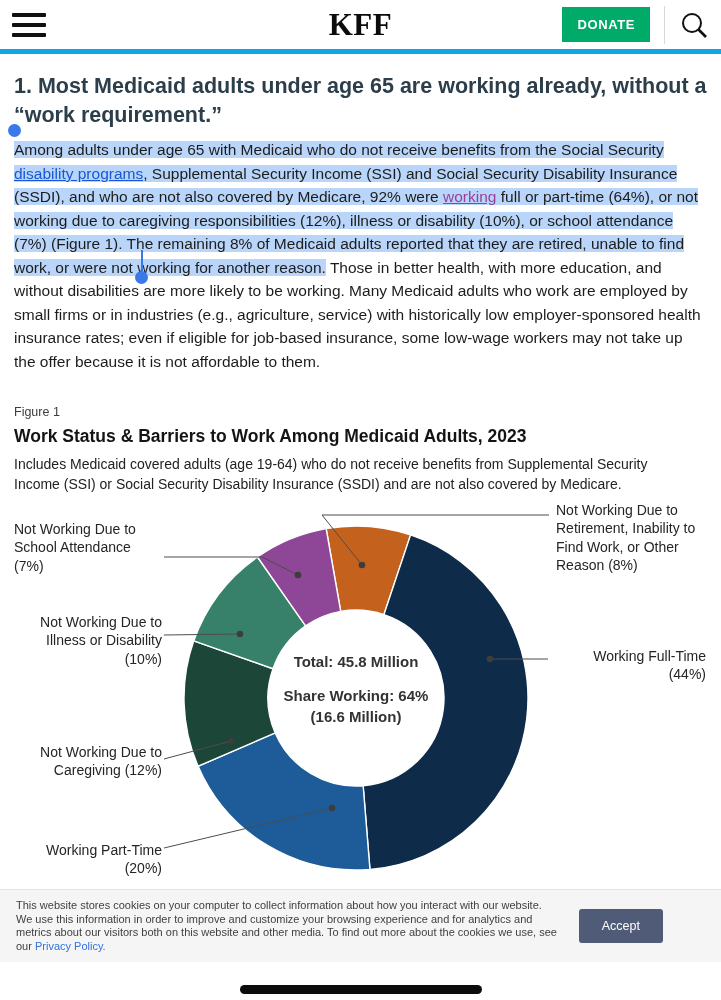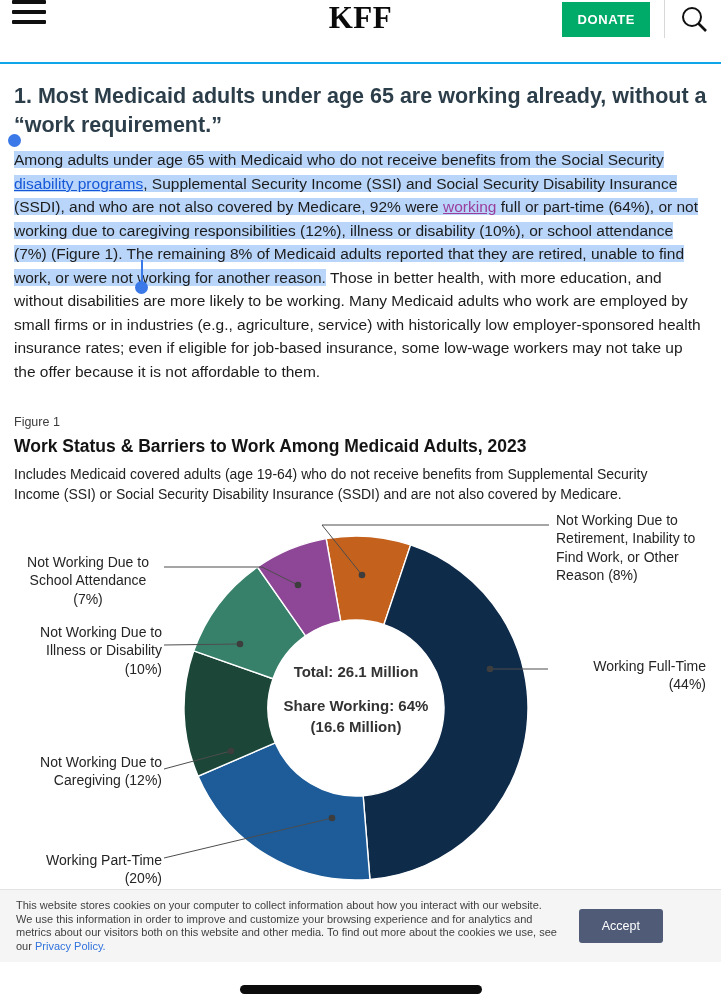--- a/index.html
+++ b/index.html
@@ -1,20 +1,20 @@
 <!DOCTYPE html>
 <html><head>
 <meta charset="utf-8">
 <style>
   *{box-sizing:border-box;margin:0;padding:0}
   html,body{width:721px;height:1000px;overflow:hidden;background:#fff;
     font-family:"Liberation Sans",sans-serif;position:relative;color:#1c1c1c}
 
   
-  .header{height:64px;border-bottom:2px solid #0ea5e9;display:flex;align-items:flex-start;
+  .header{height:54px;border-bottom:5px solid #0ea5e9;display:flex;align-items:center;
     padding:0 12px;position:relative;background:#fff}
   .hamburger{width:34px;display:flex;flex-direction:column;gap:6px;cursor:pointer}
   .hamburger span{display:block;height:4px;background:#101010;border-radius:1px}
   .logo{position:absolute;left:50%;transform:translateX(-50%);
     font-family:"Liberation Serif",serif;font-weight:700;font-size:31px;color:#0b0b0b;letter-spacing:.5px}
   .header-right{margin-left:auto;display:flex;align-items:center}
   .donate-btn{background:#00ab69;color:#fff;font-weight:700;font-size:13px;letter-spacing:.6px;
     border:none;padding:10px 15px;cursor:pointer}
   .search-wrap{margin-left:14px;padding-left:14px;border-left:1px solid #d8d8d8;height:38px;
     display:flex;align-items:center;cursor:pointer}
@@ -39,21 +39,21 @@
 
   
   .chart{position:relative;height:400px;margin-top:6px}
   .chart svg{position:absolute;left:0;top:0}
   .seg-label{position:absolute;font-size:14px;line-height:18.5px;color:#252525}
   .lbl-0{left:556px;top:0;width:158px;text-align:left}
   .lbl-1{left:556px;top:146px;width:150px;text-align:right}
   .lbl-2{left:14px;top:340px;width:148px;text-align:right}
   .lbl-3{left:14px;top:242px;width:148px;text-align:right}
   .lbl-4{left:14px;top:112px;width:148px;text-align:right}
-  .lbl-5{left:14px;top:42px;width:148px;text-align:center}
+  .lbl-5{left:14px;top:19px;width:148px;text-align:left}
   .center-label{position:absolute;left:246px;top:150px;width:220px;text-align:center;
     font-weight:700;font-size:15px;color:#333;line-height:21px}
   .center-label .gap{height:13px}
 
   
   .cookie{position:absolute;left:0;right:0;bottom:38px;background:#f5f5f5;border-top:1px solid #e3e3e3;
     padding:9px 16px;display:flex;align-items:center;z-index:5}
   .cookie-text{font-size:11px;line-height:13.5px;color:#3f3f3f;width:545px}
   .cookie-text a{color:#3173dc;text-decoration:none}
   .accept-btn{margin-left:auto;margin-right:42px;background:#4f5b77;color:#fff;border:none;
@@ -121,21 +121,21 @@
     </svg>
 
   <div class="seg-label lbl-0">Not Working Due to Retirement, Inability to Find Work, or Other Reason (8%)</div>
   <div class="seg-label lbl-1">Working Full-Time (44%)</div>
   <div class="seg-label lbl-2">Working Part-Time (20%)</div>
   <div class="seg-label lbl-3">Not Working Due to Caregiving (12%)</div>
   <div class="seg-label lbl-4">Not Working Due to Illness or Disability (10%)</div>
   <div class="seg-label lbl-5">Not Working Due to School Attendance (7%)</div>
 
   <div class="center-label">
-    <div>Total: 26.1 Million</div>
+    <div>Total: 45.8 Million</div>
     <div class="gap"></div>
     <div>Share Working: 64%</div>
     <div>(16.6 Million)</div>
   </div>
 </div>
 
 <div class="cookie">
   <div class="cookie-text"><span>This website stores cookies on your computer to collect information about how you interact with our website. We use this information in order to improve and customize your browsing experience and for analytics and metrics about our visitors both on this website and other media. To find out more about the cookies we use, see our </span><a>Privacy Policy.</a></div>
   <button class="accept-btn">Accept</button>
 </div>

